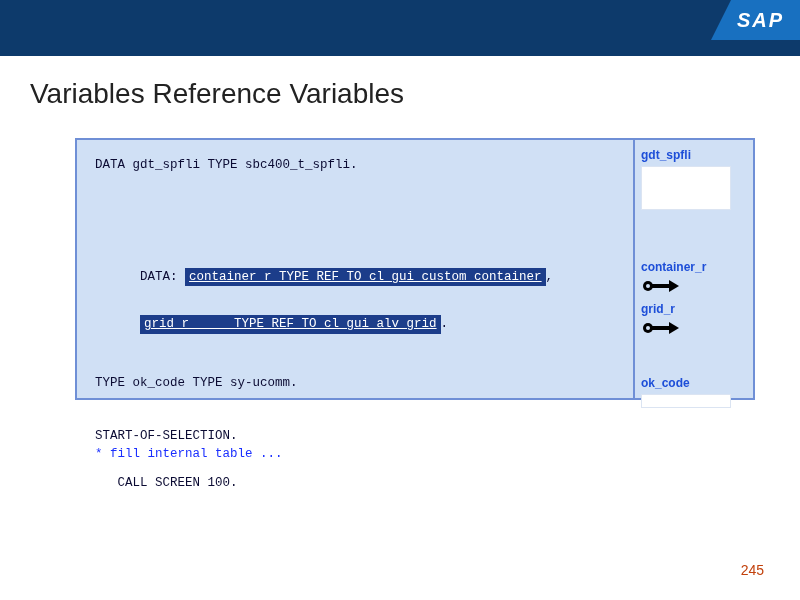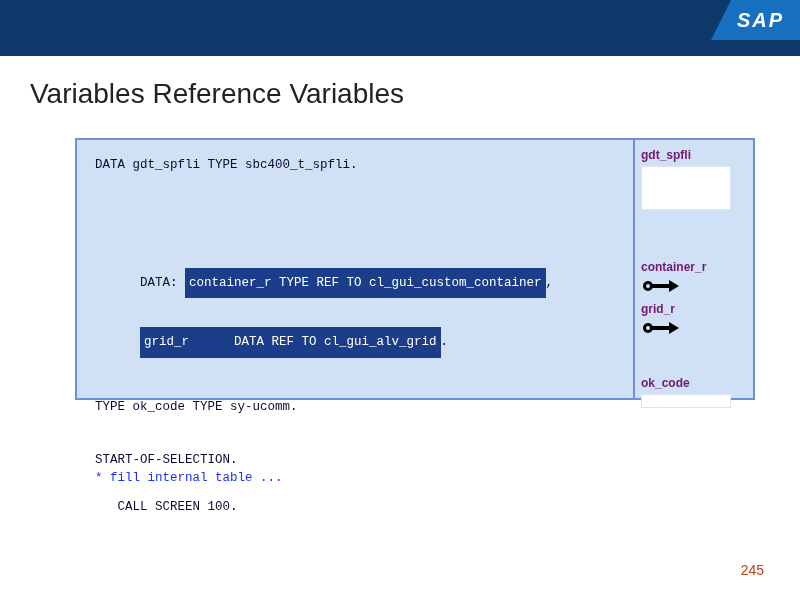--- a/index.html
+++ b/index.html
@@ -57,32 +57,33 @@
     position: relative;
   }
   .code-line {
     white-space: pre;
     line-height: 1.5;
   }
   .hl {
     display: inline-block;
     background: #1c3d8a;
     color: #fff;
-    padding: 6px 4px;
+    padding: 0 4px;
+    text-decoration: underline;
     font-weight: normal;
   }
   .comment { color: #1a2fff; }
   .side-pane {
     width: 120px;
     border-left: 2px solid #6f8fd6;
     background: #d0e0f5;
     padding: 8px 6px;
     font-family: Arial, sans-serif;
     font-size: 12px;
-    color: #701a75;
+    color: #1d4ed8;
   }
   .var-group { margin-bottom: 22px; }
   .var-label { font-weight: bold; margin-bottom: 4px; }
   .var-box-white {
     width: 90px; height: 44px;
     background: #fff;
     border: 1px solid #dbe4f2;
   }
   .var-box-small {
     width: 90px; height: 14px;
@@ -118,21 +119,21 @@
 
 <div class="slide-area">
   <div class="code-pane">
     <div class="code-line">DATA gdt_spfli TYPE sbc400_t_spfli.</div>
     <div class="gap-lg"></div>
     <div class="gap-md"></div>
     <div class="code-line">
       <span>DATA:</span> <span class="hl">container_r TYPE REF TO cl_gui_custom_container</span><span>,</span>
     </div>
     <div class="gap-sm"></div>
-    <div class="code-line">      <span class="hl">grid_r      DATA REF TO cl_gui_alv_grid</span><span>.</span></div>
+    <div class="code-line">      <span class="hl">grid_r      TYPE REF TO cl_gui_alv_grid</span><span>.</span></div>
 
     <div class="gap-lg"></div>
     <div class="code-line">TYPE ok_code TYPE sy-ucomm.</div>
     <div class="gap-md"></div>
     <div class="code-line">START-OF-SELECTION.</div>
     <div class="code-line comment">* fill internal table ...</div>
     <div class="gap-sm"></div>
     <div class="code-line">   CALL SCREEN 100.</div>
   </div>
 

